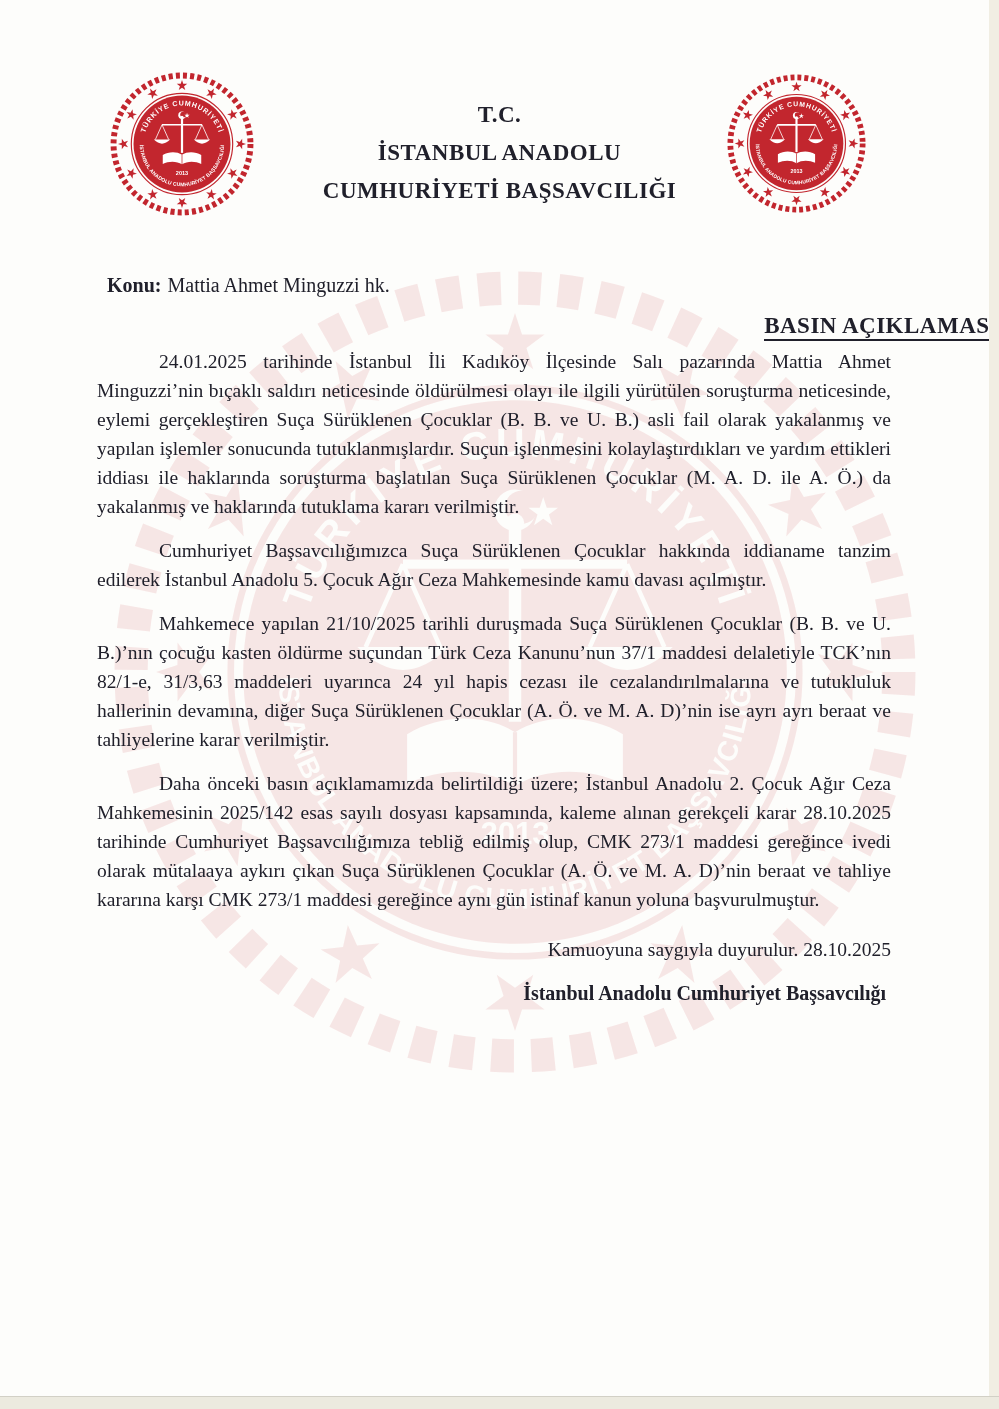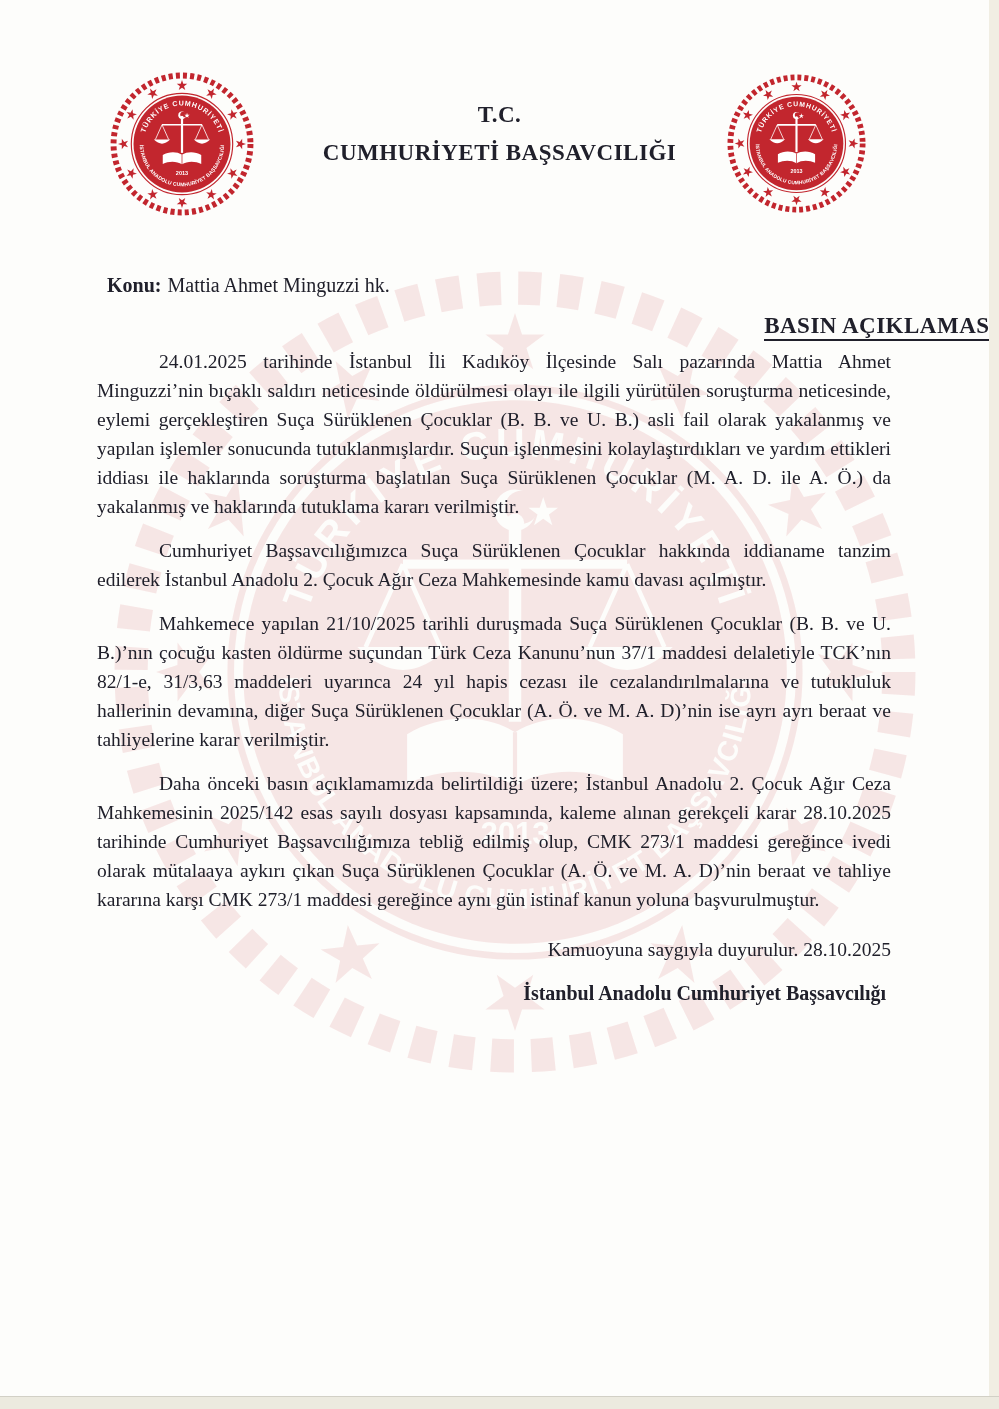--- a/index.html
+++ b/index.html
@@ -160,34 +160,35 @@
 
   <svg class="seal seal-left" viewBox="0 0 200 200">
     <use href="#sealdef"></use>
   </svg>
   <svg class="seal seal-right" viewBox="0 0 200 200">
     <use href="#sealdef"></use>
   </svg>
 
   <div class="header-text">
     <div>T.C.</div>
+    <div>İSTANBUL ANADOLU</div>
     <div>CUMHURİYETİ BAŞSAVCILIĞI</div>
   </div>
 
   <div class="konu">
     <span class="label">Konu:</span><span>Mattia Ahmet Minguzzi hk.</span>
   </div>
 
   <div class="title">
     <span class="title-text">BASIN AÇIKLAMASI</span>
   </div>
 
   <div class="content">
     <p>24.01.2025 tarihinde İstanbul İli Kadıköy İlçesinde Salı pazarında Mattia Ahmet Minguzzi’nin bıçaklı saldırı neticesinde öldürülmesi olayı ile ilgili yürütülen soruşturma neticesinde, eylemi gerçekleştiren Suça Sürüklenen Çocuklar (B. B. ve U. B.) asli fail olarak yakalanmış ve yapılan işlemler sonucunda tutuklanmışlardır. Suçun işlenmesini kolaylaştırdıkları ve yardım ettikleri iddiası ile haklarında soruşturma başlatılan Suça Sürüklenen Çocuklar (M. A. D. ile A. Ö.) da yakalanmış ve haklarında tutuklama kararı verilmiştir.</p>
-    <p>Cumhuriyet Başsavcılığımızca Suça Sürüklenen Çocuklar hakkında iddianame tanzim edilerek İstanbul Anadolu 2. Çocuk Ağır Ceza Mahkemesinde kamu davası açılmıştır.</p>
+    <p>Cumhuriyet Başsavcılığımızca Suça Sürüklenen Çocuklar hakkında iddianame tanzim edilerek İstanbul Anadolu 5. Çocuk Ağır Ceza Mahkemesinde kamu davası açılmıştır.</p>
     <p>Mahkemece yapılan 21/10/2025 tarihli duruşmada Suça Sürüklenen Çocuklar (B. B. ve U. B.)’nın çocuğu kasten öldürme suçundan Türk Ceza Kanunu’nun 37/1 maddesi delaletiyle TCK’nın 82/1-e, 31/3,63 maddeleri uyarınca 24 yıl hapis cezası ile cezalandırılmalarına ve tutukluluk hallerinin devamına, diğer Suça Sürüklenen Çocuklar (A. Ö. ve M. A. D)’nin ise ayrı ayrı beraat ve tahliyelerine karar verilmiştir.</p>
     <p>Daha önceki basın açıklamamızda belirtildiği üzere; İstanbul Anadolu 2. Çocuk Ağır Ceza Mahkemesinin 2025/142 esas sayılı dosyası kapsamında, kaleme alınan gerekçeli karar 28.10.2025 tarihinde Cumhuriyet Başsavcılığımıza tebliğ edilmiş olup, CMK 273/1 maddesi gereğince ivedi olarak mütalaaya aykırı çıkan Suça Sürüklenen Çocuklar (A. Ö. ve M. A. D)’nin beraat ve tahliye kararına karşı CMK 273/1 maddesi gereğince aynı gün istinaf kanun yoluna başvurulmuştur.</p>
     <p class="closing">Kamuoyuna saygıyla duyurulur. 28.10.2025</p>
     <div class="signature">İstanbul Anadolu Cumhuriyet Başsavcılığı</div>
   </div>
 
   <div class="edge-right"></div>
   <div class="edge-bottom"></div>
 
 </div>

